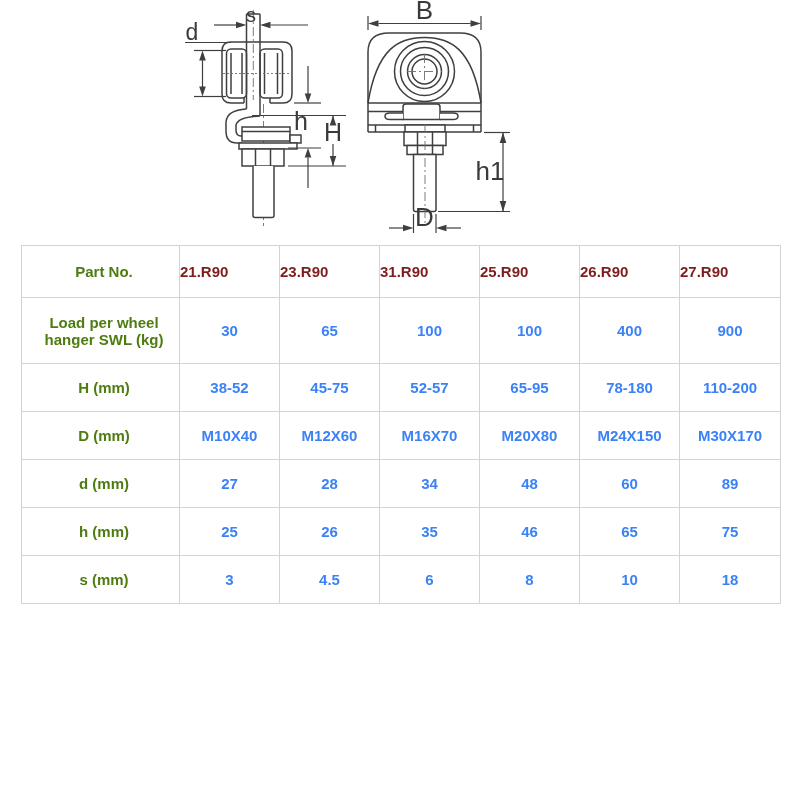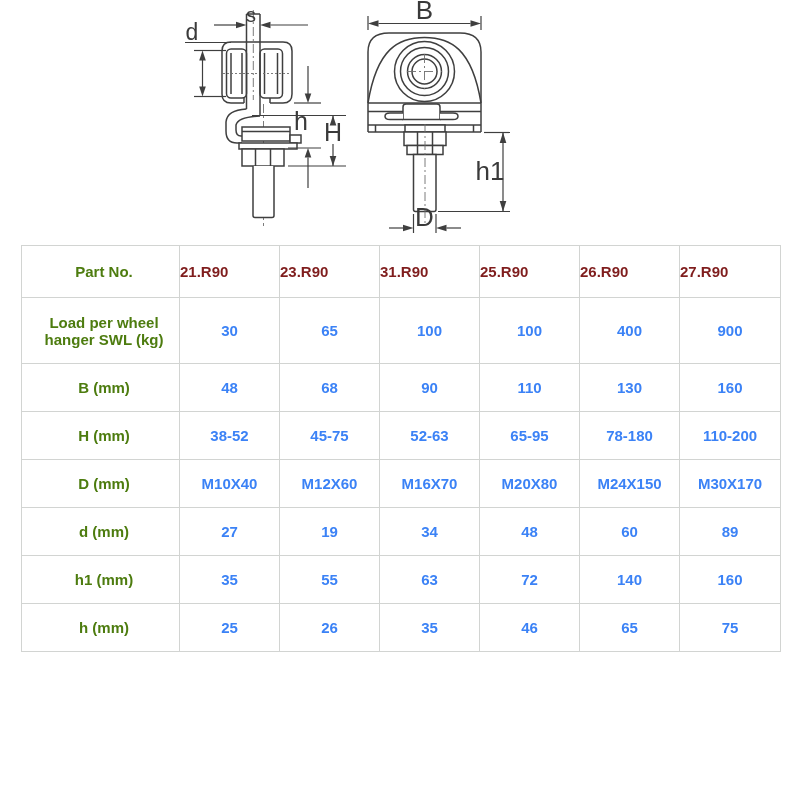--- a/index.html
+++ b/index.html
@@ -201,68 +201,59 @@
       <tr class="r-load">
         <td class="row-label">Load per wheel hanger SWL (kg)</td>
         <td class="val">30</td>
         <td class="val">65</td>
         <td class="val">100</td>
         <td class="val">100</td>
         <td class="val">400</td>
         <td class="val">900</td>
       </tr>
       <tr class="r-std">
-        <td class="row-label">B (mm)</td>
-        <td class="val">48</td>
-        <td class="val">68</td>
-        <td class="val">90</td>
-        <td class="val">110</td>
-        <td class="val">130</td>
-        <td class="val">160</td>
-      </tr>
-      <tr class="r-std">
         <td class="row-label">H (mm)</td>
         <td class="val">38-52</td>
         <td class="val">45-75</td>
-        <td class="val">52-63</td>
+        <td class="val">52-57</td>
         <td class="val">65-95</td>
         <td class="val">78-180</td>
         <td class="val">110-200</td>
       </tr>
       <tr class="r-std">
         <td class="row-label">D (mm)</td>
         <td class="val">M10X40</td>
         <td class="val">M12X60</td>
         <td class="val">M16X70</td>
         <td class="val">M20X80</td>
         <td class="val">M24X150</td>
         <td class="val">M30X170</td>
       </tr>
       <tr class="r-std">
         <td class="row-label">d (mm)</td>
         <td class="val">27</td>
-        <td class="val">19</td>
+        <td class="val">28</td>
         <td class="val">34</td>
         <td class="val">48</td>
         <td class="val">60</td>
         <td class="val">89</td>
-      </tr>
-      <tr class="r-std">
-        <td class="row-label">h1 (mm)</td>
-        <td class="val">35</td>
-        <td class="val">55</td>
-        <td class="val">63</td>
-        <td class="val">72</td>
-        <td class="val">140</td>
-        <td class="val">160</td>
       </tr>
       <tr class="r-std">
         <td class="row-label">h (mm)</td>
         <td class="val">25</td>
         <td class="val">26</td>
         <td class="val">35</td>
         <td class="val">46</td>
         <td class="val">65</td>
         <td class="val">75</td>
       </tr>
+      <tr class="r-std">
+        <td class="row-label">s (mm)</td>
+        <td class="val">3</td>
+        <td class="val">4.5</td>
+        <td class="val">6</td>
+        <td class="val">8</td>
+        <td class="val">10</td>
+        <td class="val">18</td>
+      </tr>
     </tbody>
   </table>
 </div>
 
 </body></html>

